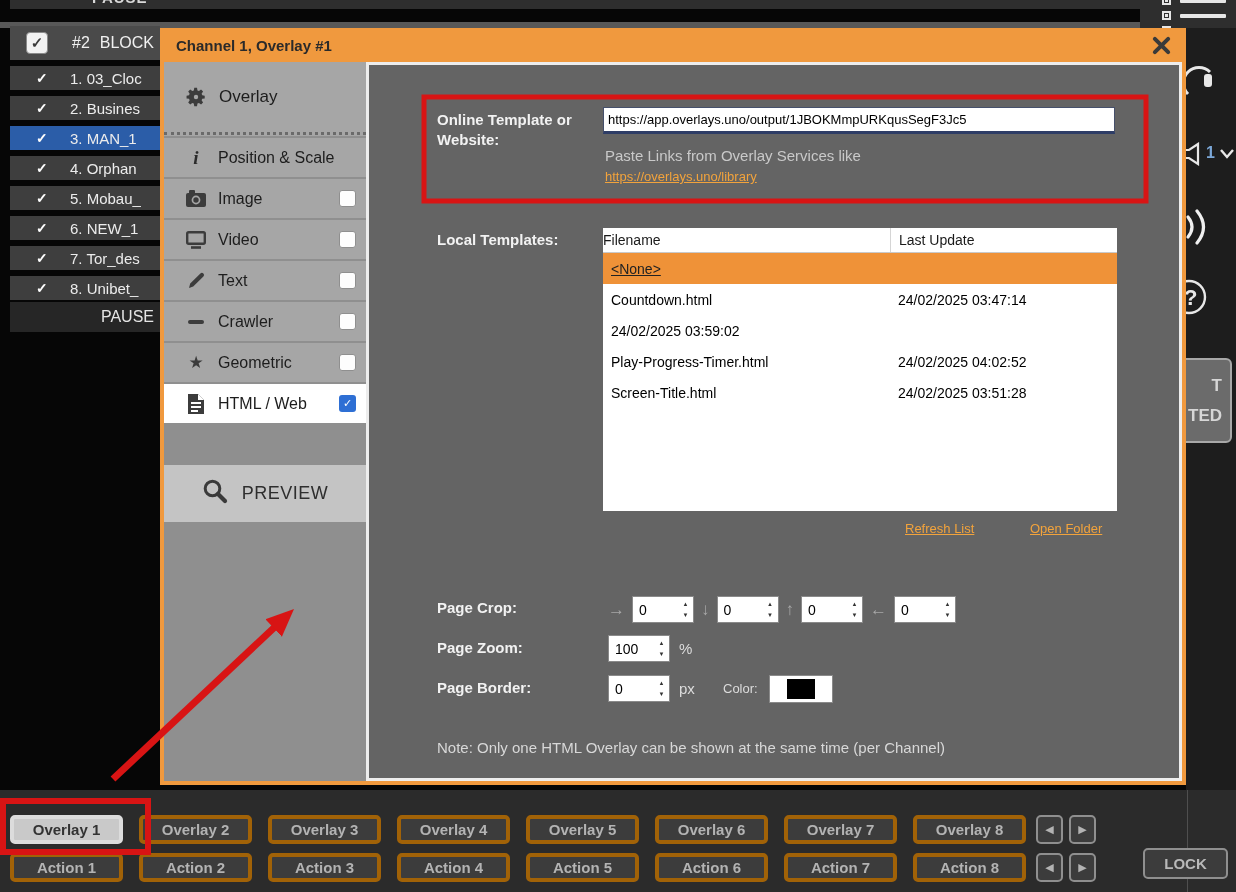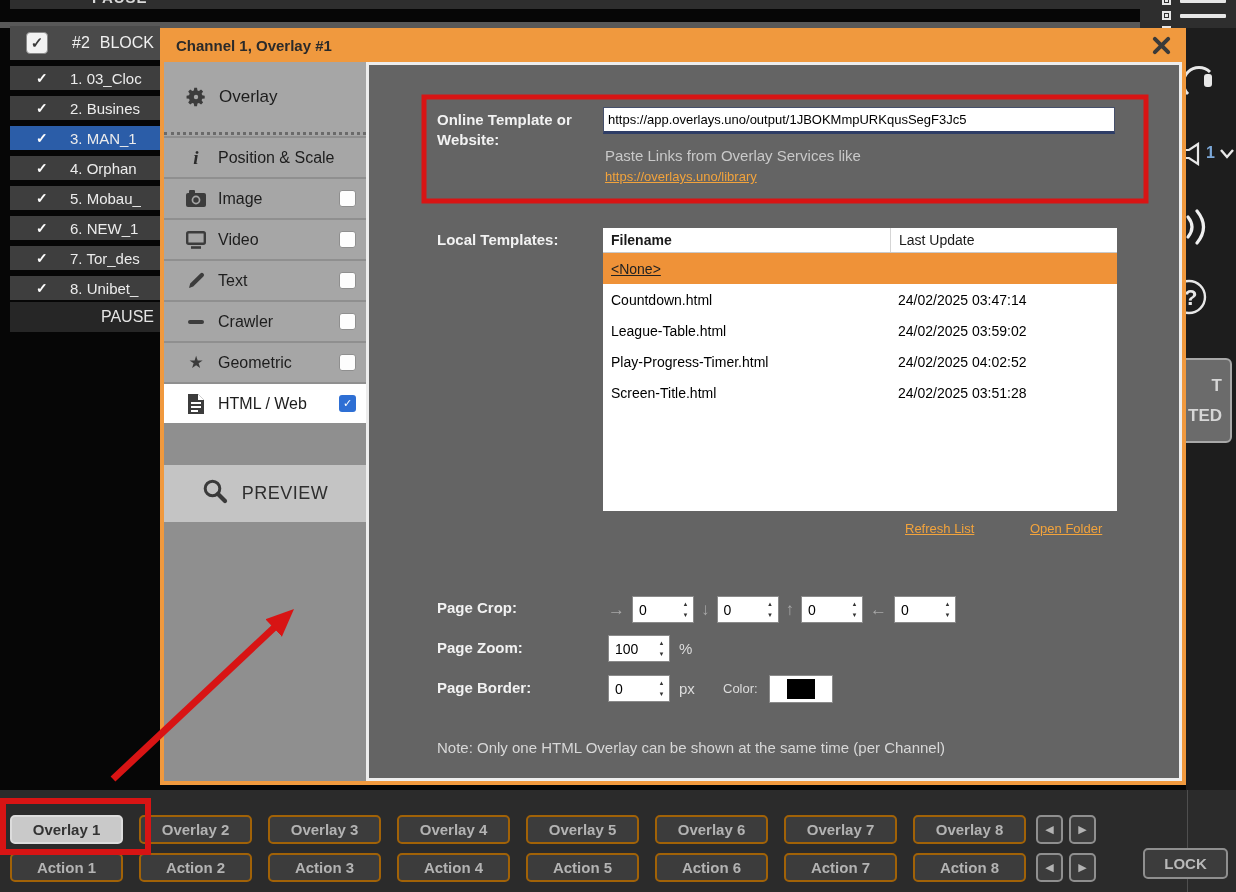--- a/index.html
+++ b/index.html
@@ -40,21 +40,21 @@
   .rail-item { position:absolute; }
   .rail-num { color:#7ba7d7; font-size:16px; font-weight:bold; }
   .rail-btn-partial { position:absolute; left:1172px; top:358px; width:60px; height:85px; background:#6b6b6b;
     border:2px solid #a8a8a8; border-radius:6px; z-index:3; color:#d6d6d6; font-weight:bold; font-size:17px;
     display:flex; flex-direction:column; align-items:flex-end; justify-content:center; gap:10px; padding-right:8px; }
 
   
   .bottom-bar { position:absolute; left:0; top:790px; width:1236px; height:102px; background:#2b2b2b; z-index:5; }
   .btn-row { position:absolute; left:10px; display:flex; gap:16px; }
   .row1 { top:25px; } .row2 { top:63px; }
-  .bar-btn { width:113px; height:29px; background:#3c3c3c; border:2px solid #a16207; border-radius:5px;
+  .bar-btn { width:113px; height:29px; background:#3c3c3c; border:4px solid #a16207; border-radius:5px;
     color:#b3b3b3; font-weight:bold; font-size:15px; font-family:inherit;
     display:flex; align-items:center; justify-content:center; cursor:default; }
   .bar-btn.active { background:#c9c9c9; color:#333; border-color:#dcdcdc; }
   .nav-group { display:flex; gap:6px; margin-left:-6px; }
   .nav-btn { width:27px; height:29px; background:#3c3c3c; border:2px solid #8f8f8f; border-radius:5px;
     color:#b3b3b3; font-size:11px; display:flex; align-items:center; justify-content:center; }
   .bar-divider { position:absolute; left:1187px; top:0; width:1px; height:102px; background:#4f4f4f; }
   .lock-btn { position:absolute; left:1143px; top:58px; width:85px; height:31px; background:#3c3c3c;
     border:2px solid #8f8f8f; border-radius:5px; color:#b9b9b9; font-weight:bold; font-size:15px; font-family:inherit;
     display:flex; align-items:center; justify-content:center; }
@@ -92,21 +92,21 @@
     padding:0 4px; font-family:inherit; }
   .hint { position:absolute; left:236px; top:82px; font-size:15px; color:#c9c9c9; }
   .link { color:#f2a33c; text-decoration:underline; font-size:13px; }
   .hint-link { position:absolute; left:236px; top:104px; }
   .lt-refresh { position:absolute; left:536px; top:456px; }
   .lt-open { position:absolute; left:661px; top:456px; }
 
   .tmpl-table { position:absolute; left:234px; top:163px; width:514px; height:283px; background:#fff;
     font-size:14px; color:#000; }
   .t-header { display:flex; height:25px; border-bottom:1px solid #c9c9c9; align-items:stretch; color:#1a1a1a; }
-  .th-file { width:287px; padding-left:8px; display:flex; align-items:center;font-weight:bold; }
+  .th-file { width:287px; display:flex; align-items:center; }
   .th-update { flex:1; padding-left:8px; border-left:1px solid #d5d5d5; display:flex; align-items:center; }
   .t-row { display:flex; height:31px; align-items:center; }
   .t-row.selected { background:#ef9238; color:#222;text-decoration:underline; }
   .td-file { width:287px; padding-left:8px; }
   .td-update { flex:1; padding-left:8px; }
 
   .field-group { position:absolute; display:flex; align-items:center; }
   .crop-arrow { color:#a8a8a8; font-size:17px; font-weight:bold; margin:0 7px; }
   .crop-arrow:first-child { margin-left:0; }
   .spinner { display:inline-flex; width:62px; height:27px; background:#fff; border:1px solid #8a8a8a; }
@@ -367,21 +367,20 @@
           </div>
           <div class="t-row selected">
             <span class="td-file">&lt;None&gt;</span>
             <span class="td-update"></span>
           </div>
           <div class="t-row">
             <span class="td-file">Countdown.html</span>
             <span class="td-update">24/02/2025 03:47:14</span>
           </div>
           <div class="t-row">
-            <span class="td-file">League-Table.html</span>
             <span class="td-update">24/02/2025 03:59:02</span>
           </div>
           <div class="t-row">
             <span class="td-file">Play-Progress-Timer.html</span>
             <span class="td-update">24/02/2025 04:02:52</span>
           </div>
           <div class="t-row">
             <span class="td-file">Screen-Title.html</span>
             <span class="td-update">24/02/2025 03:51:28</span>
           </div>

